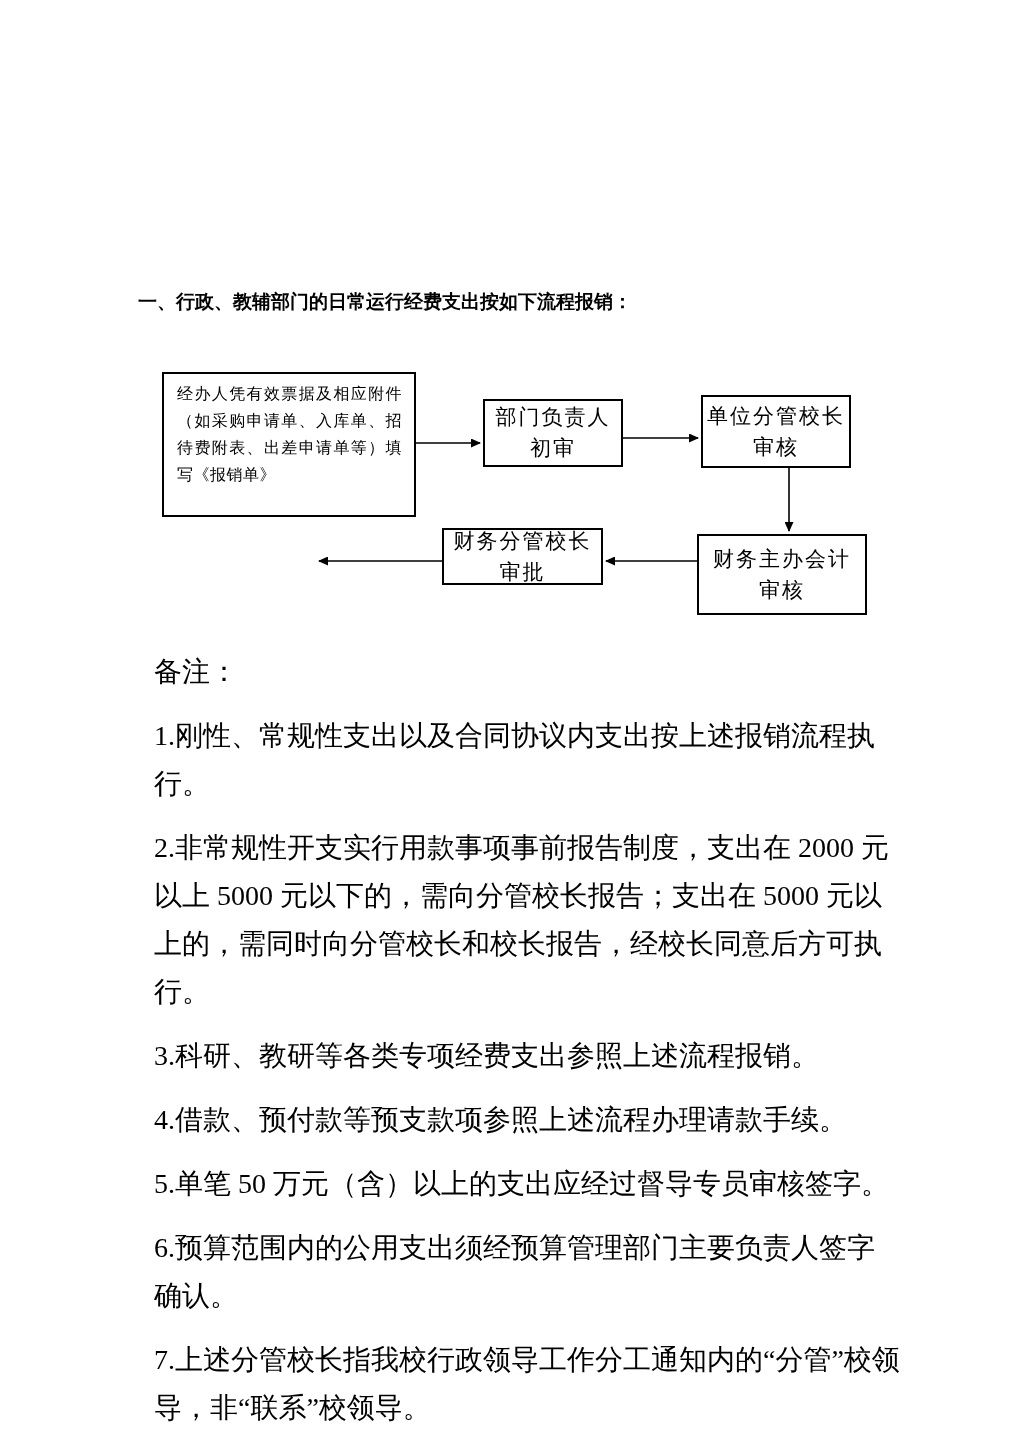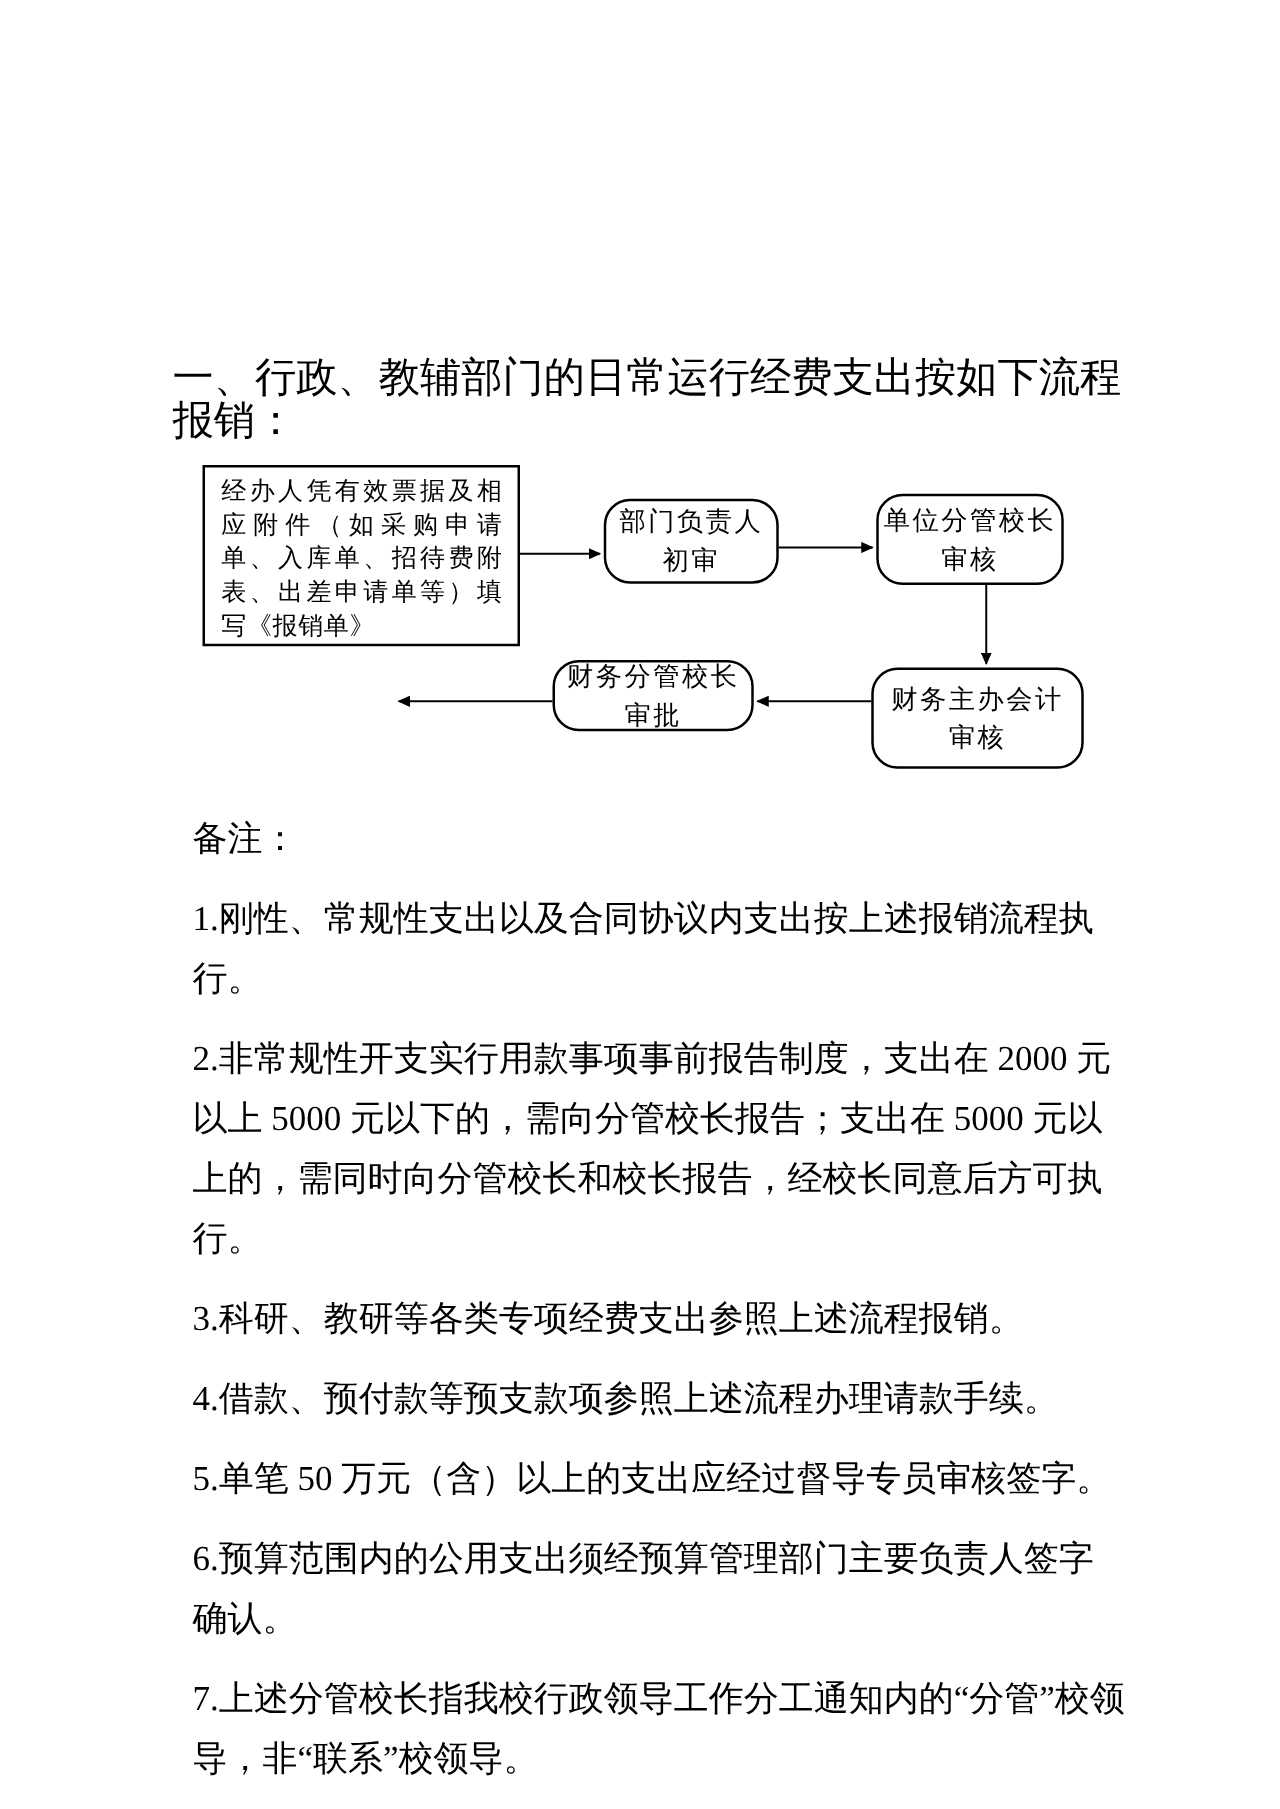--- a/index.html
+++ b/index.html
@@ -23,22 +23,22 @@
     font-weight: bold;
     line-height: 48px;
     font-family: "Liberation Serif", "DejaVu Serif", serif;
     letter-spacing: 1px;
   }
   .section-heading {
     position: absolute;
     top: 285px;
     left: 138px;
     width: 790px;
-    font-size: 33px;
-    font-weight: normal;
+    font-size: 19px;
+    font-weight: bold;
     line-height: 34px;
     font-family: "Liberation Sans", "DejaVu Sans", sans-serif;
   }
   .flowchart {
     position: absolute;
     top: 0;
     left: 0;
     width: 1024px;
     height: 630px;
   }
@@ -49,26 +49,25 @@
     font-size: 21px;
     line-height: 31px;
   }
   .node-center {
     display: flex;
     flex-direction: column;
     align-items: center;
     justify-content: center;
     text-align: right;
     letter-spacing: 2px;
-    border-radius: 21px;
   }
   .node-1 {
     left: 162px; top: 372px; width: 254px; height: 145px;
     padding: 6px 12px 4px 13px;
-    font-size: 20px;
+    font-size: 16px;
     line-height: 27px;
     letter-spacing: 0.5px;
     text-align: justify;
   }
   .node-2 { left: 483px; top: 399px; width: 140px; height: 68px; }
   .node-3 { left: 701px; top: 395px; width: 150px; height: 73px; }
   .node-4 { left: 697px; top: 534px; width: 170px; height: 81px; }
   .node-5 { left: 442px; top: 528px; width: 161px; height: 57px; }
   .node-6 { left: 161px; top: 532px; width: 155px; height: 71px; }
   .arrow-layer {

